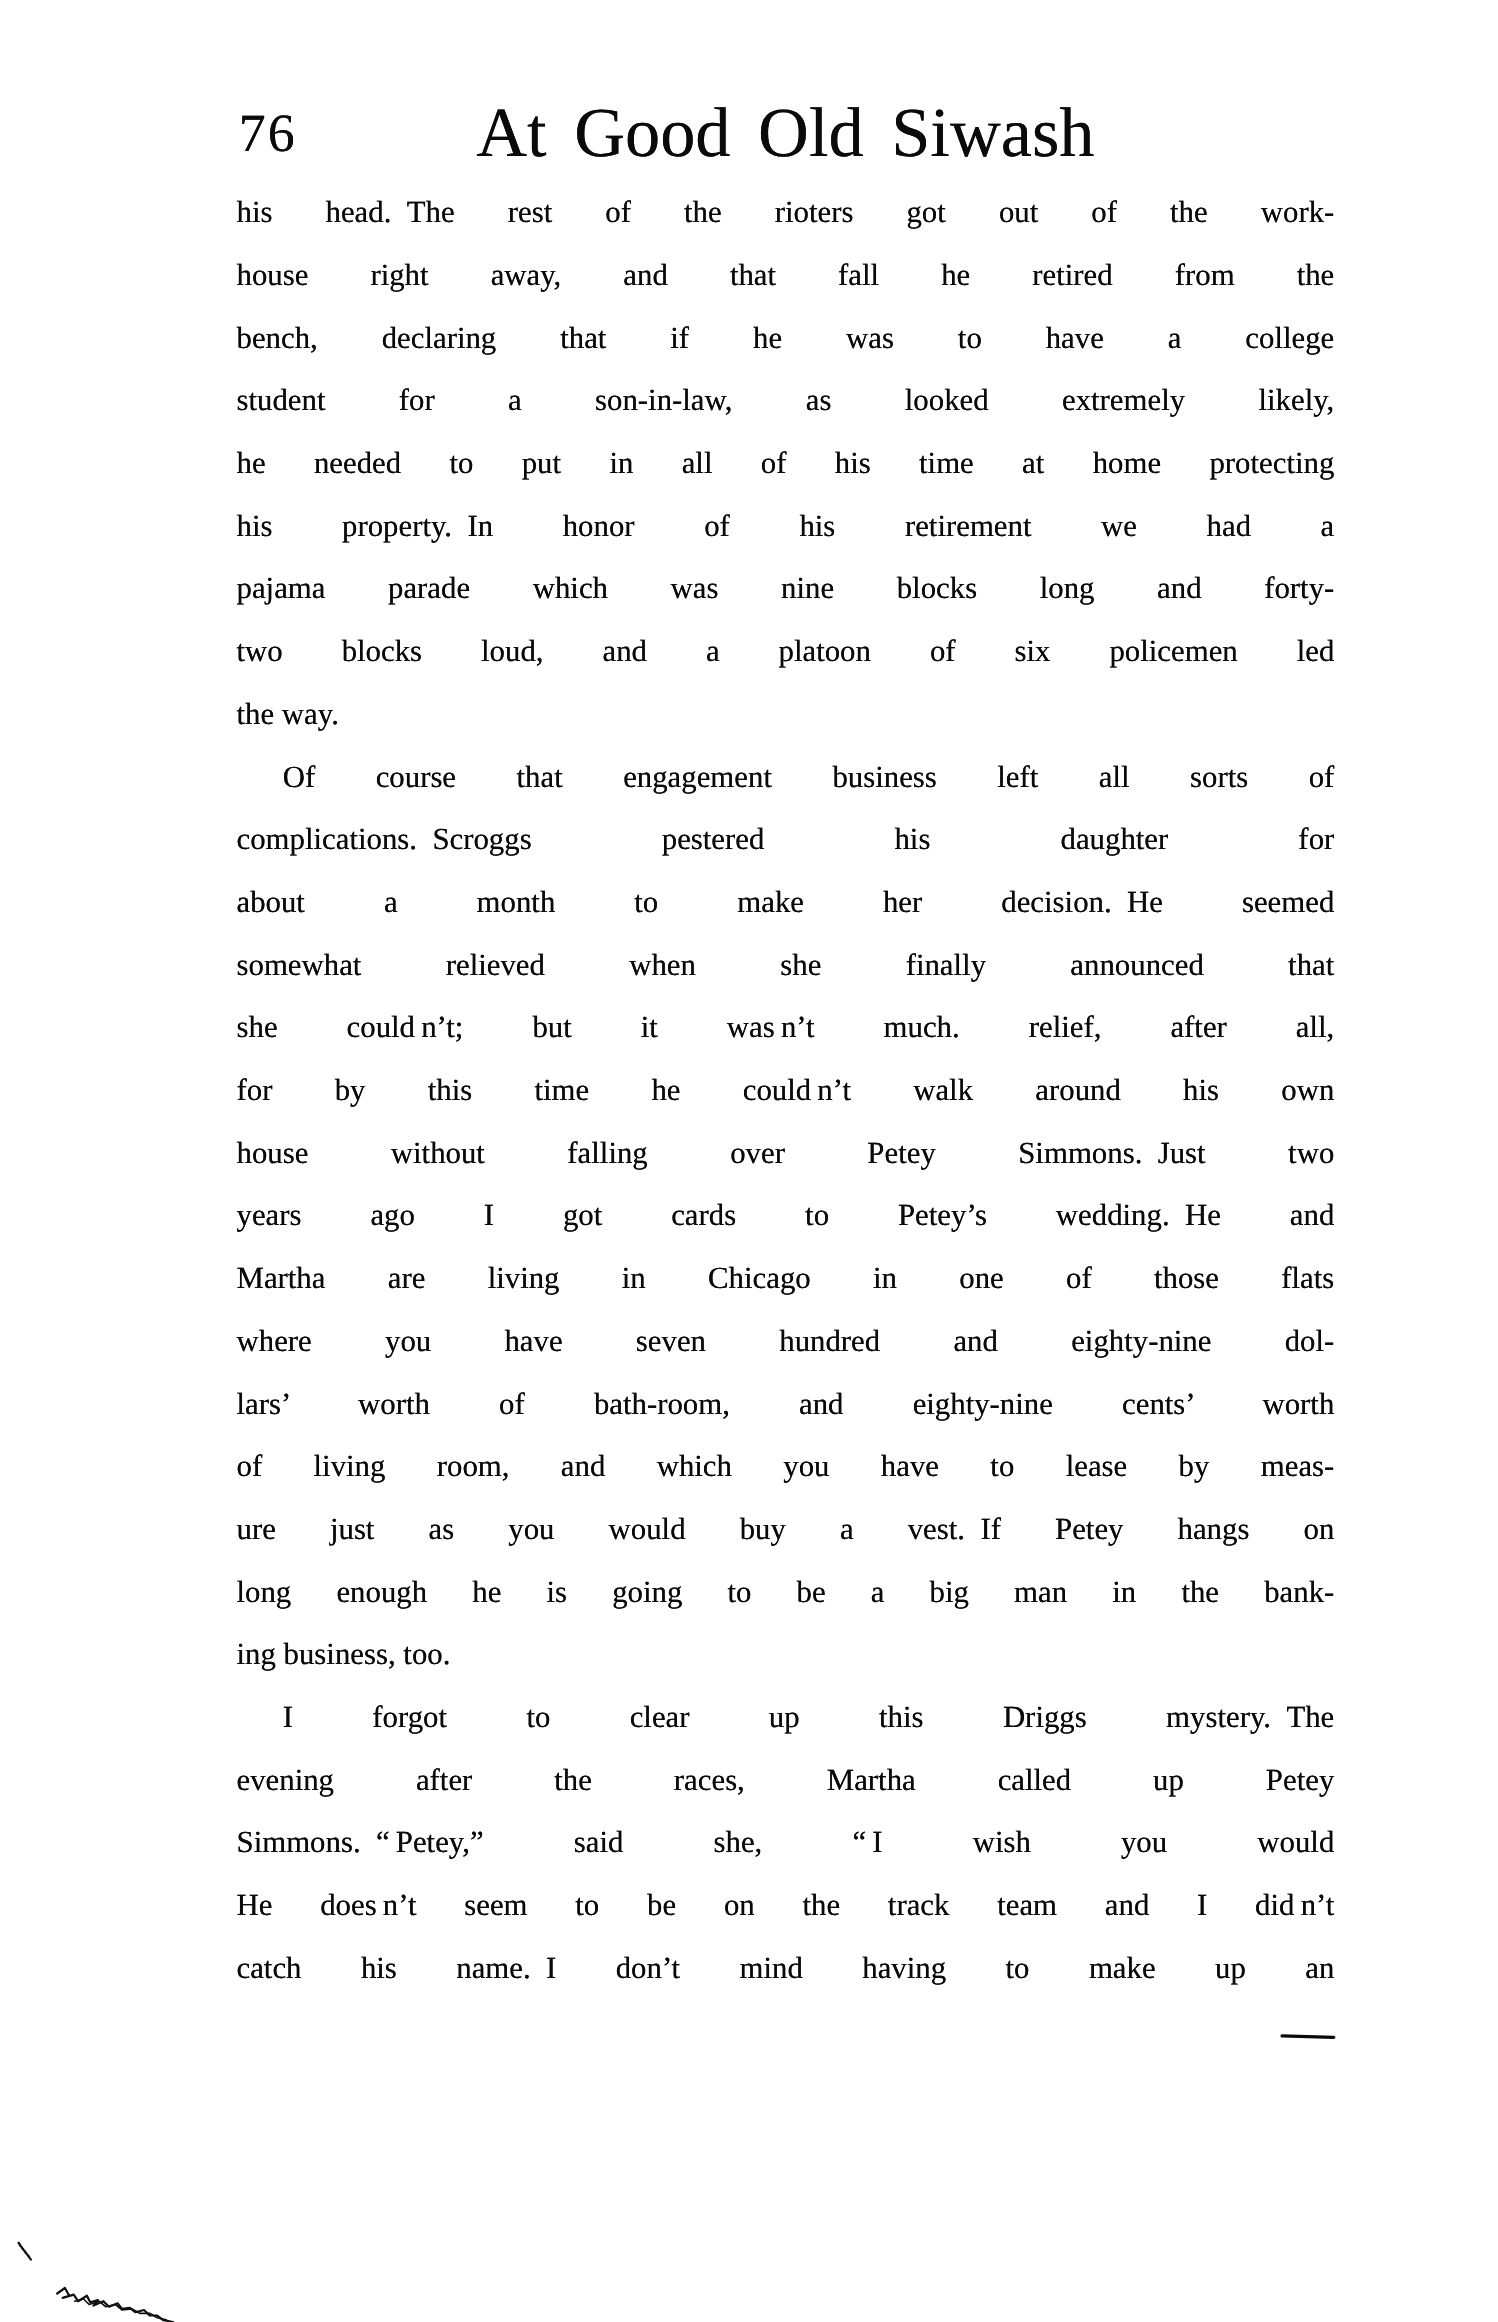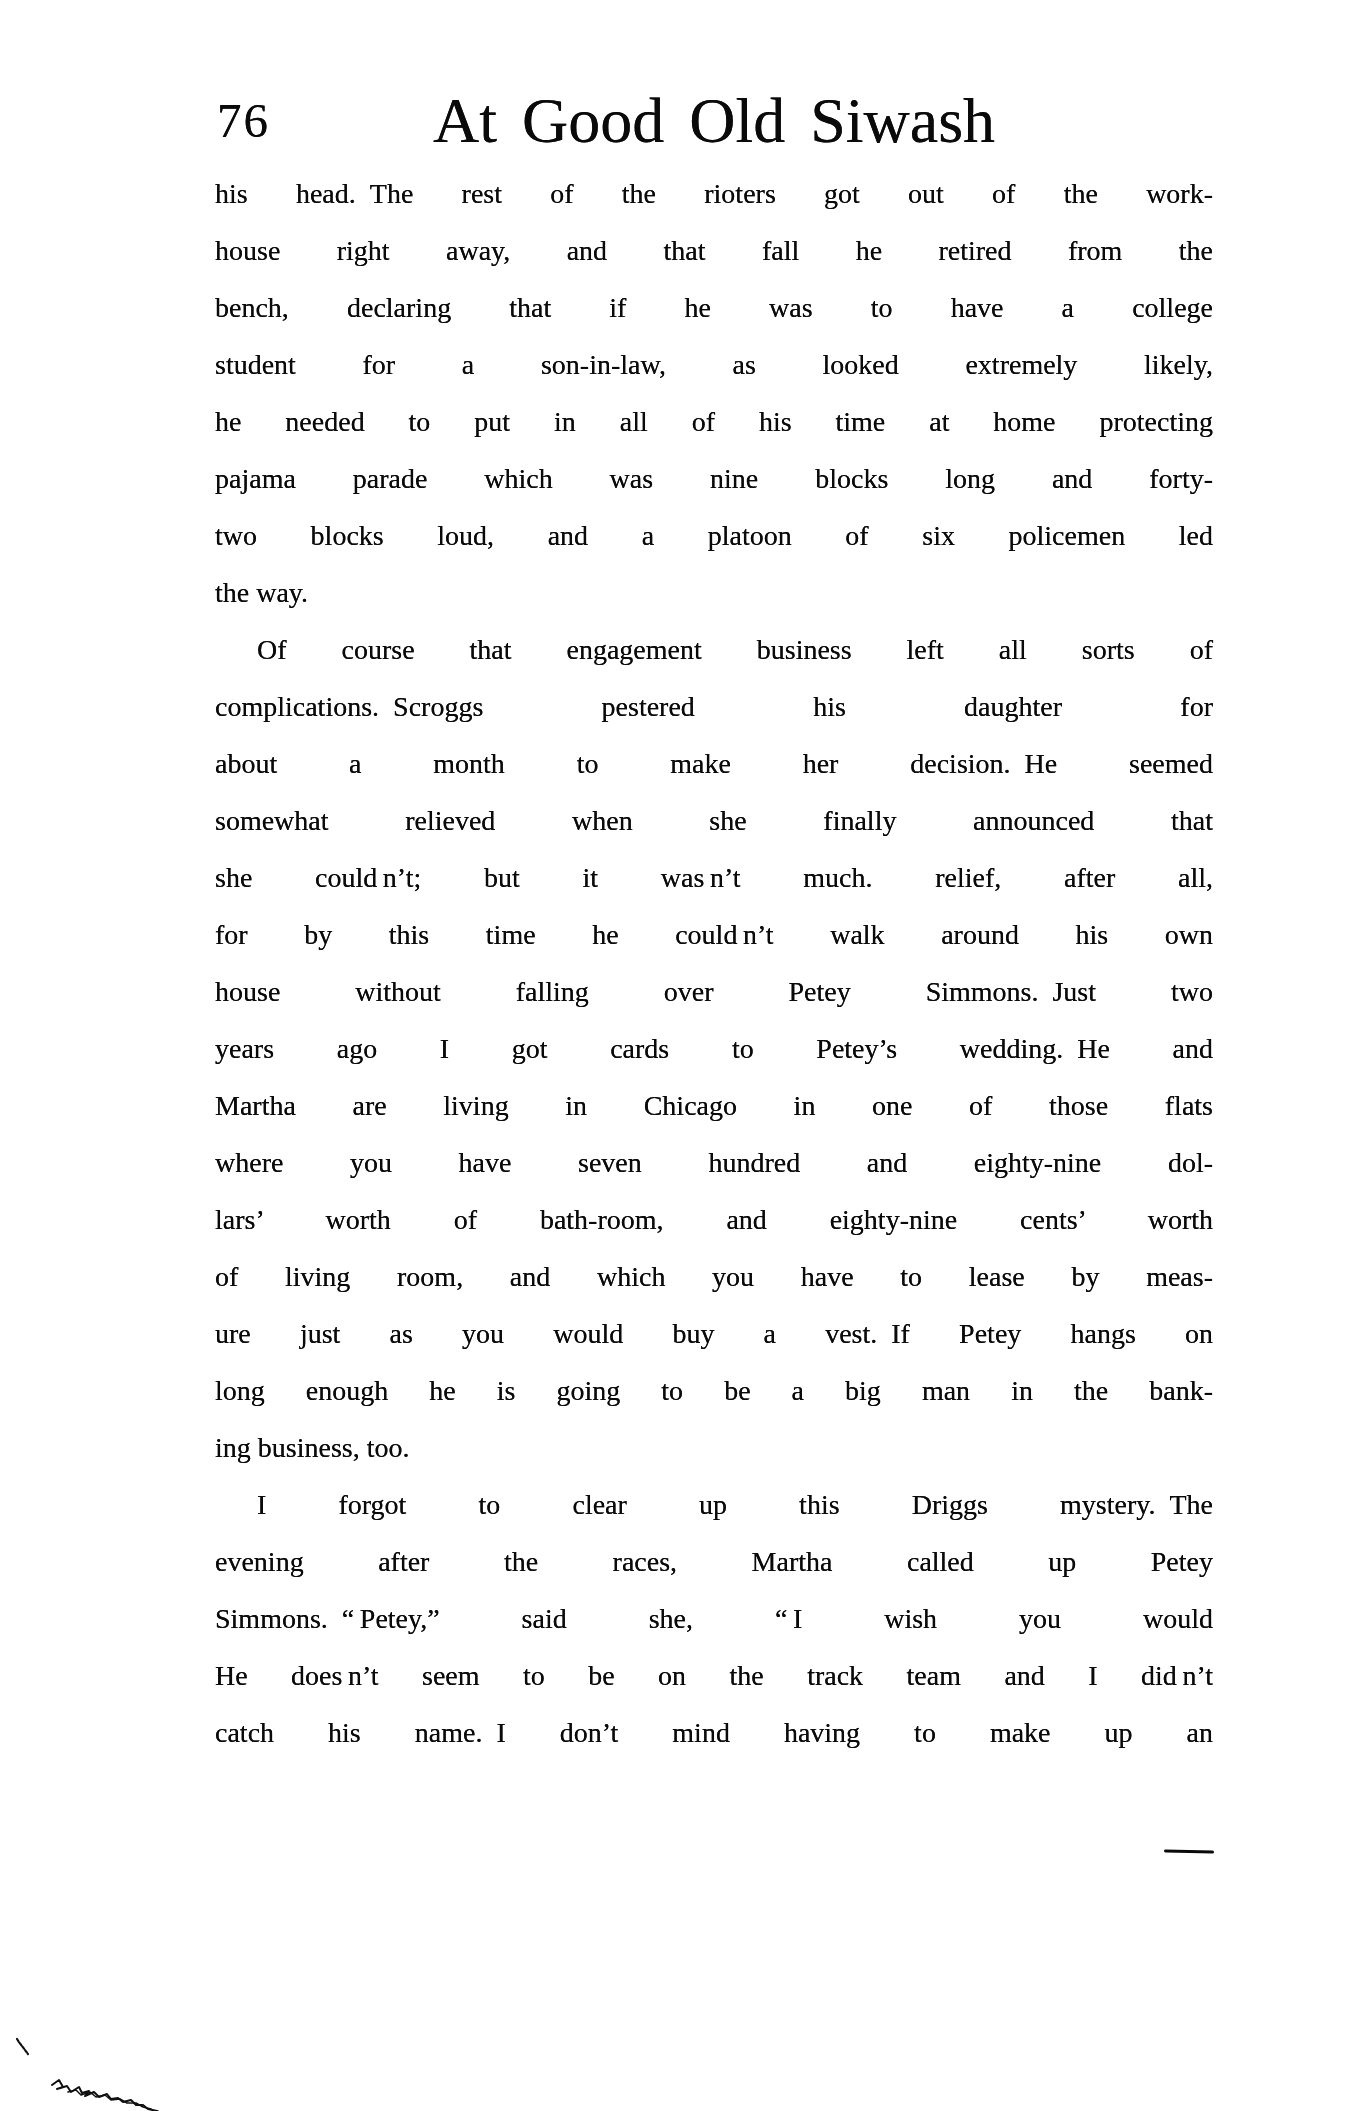--- a/index.html
+++ b/index.html
@@ -61,20 +61,21 @@
     <span class="chapter-title">At Good Old Siwash</span>
   </div>
 
   <div class="text-column">
       <div class="paragraph">
         <div class="line">his head. The rest of the rioters got out of the work-</div>
         <div class="line">house right away, and that fall he retired from the</div>
         <div class="line">bench, declaring that if he was to have a college</div>
         <div class="line">student for a son-in-law, as looked extremely likely,</div>
         <div class="line">he needed to put in all of his time at home protecting</div>
+        <div class="line">his property. In honor of his retirement we had a</div>
         <div class="line">pajama parade which was nine blocks long and forty-</div>
         <div class="line">two blocks loud, and a platoon of six policemen led</div>
         <div class="line last-left">the way.</div>
       </div>
       <div class="paragraph">
         <div class="line indent">Of course that engagement business left all sorts of</div>
         <div class="line">complications. Scroggs pestered his daughter for</div>
         <div class="line">about a month to make her decision. He seemed</div>
         <div class="line">somewhat relieved when she finally announced that</div>
         <div class="line">she could n’t; but it was n’t much. relief, after all,</div>

